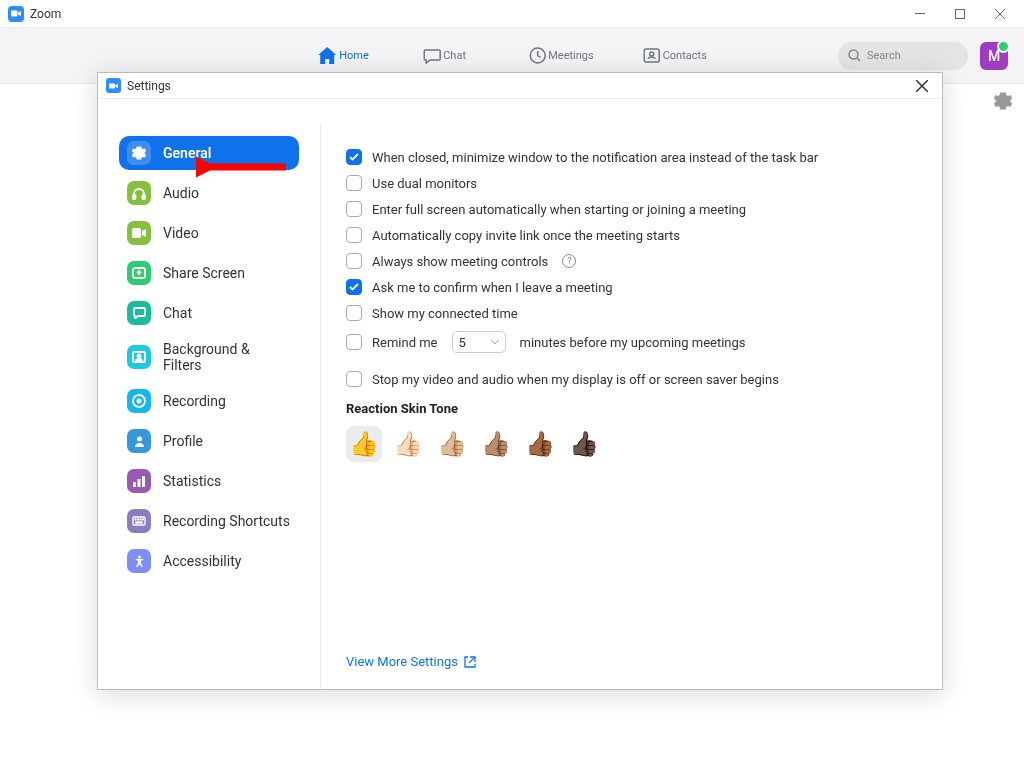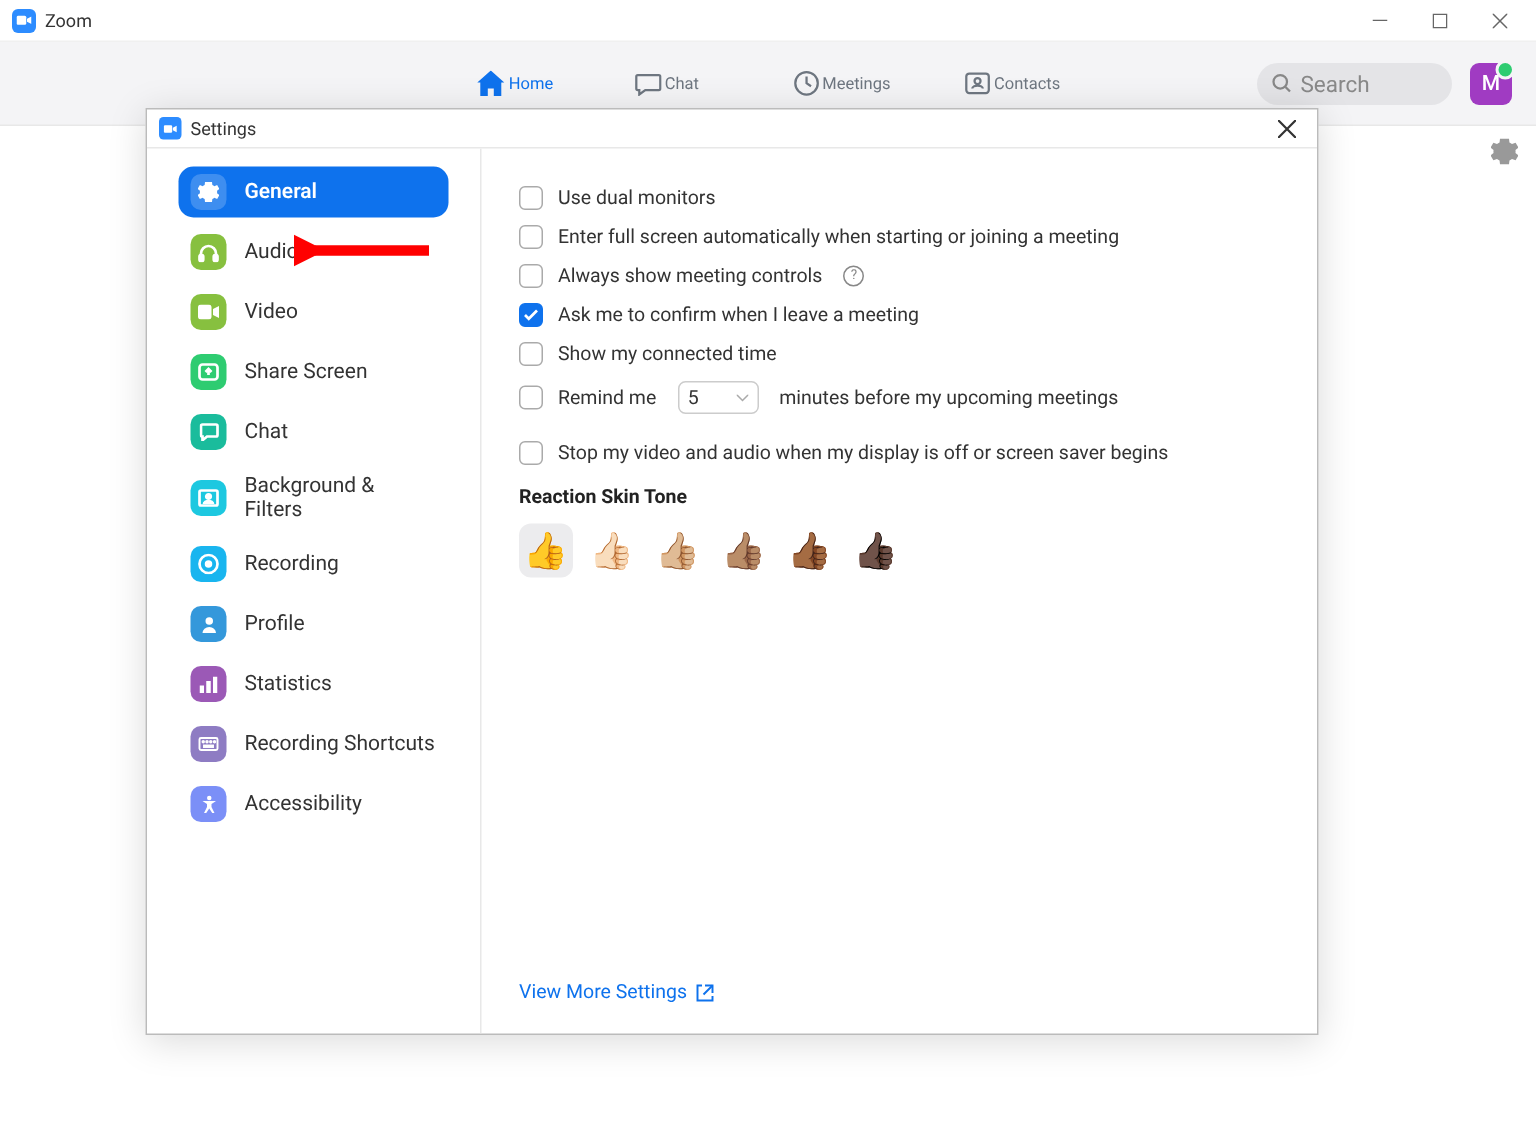--- a/index.html
+++ b/index.html
@@ -99,21 +99,21 @@
     .search-box {
       width: 130px;
       height: 28px;
       background: #e4e4e7;
       border-radius: 14px;
       display: flex;
       align-items: center;
       padding: 0 10px;
       gap: 6px;
       color: #888;
-      font-size: 15px;
+      font-size: 11px;
     }
     .avatar {
       width: 28px;
       height: 28px;
       background: #a03bc2;
       border-radius: 6px;
       color: #fff;
       display: flex;
       align-items: center;
       justify-content: center;
@@ -135,27 +135,28 @@
     .gear-btn {
       position: absolute;
       top: 92px;
       right: 12px;
       color: #888;
     }
     .settings-modal {
       position: absolute;
       top: 72px;
       left: 97px;
-      width: 782px;
+      width: 846px;
       height: 618px;
       background: #fff;
       border: 1px solid #bbb;
       box-shadow: 0 4px 24px rgba(0,0,0,0.15);
       display: flex;
       flex-direction: column;
+      gap: 25px;
     }
     .modal-header {
       height: 26px;
       display: flex;
       align-items: center;
       justify-content: space-between;
       padding: 0 8px;
       border-bottom: 1px solid #e8e8e8;
     }
     .modal-title-wrap {
@@ -536,26 +537,38 @@
               <circle cx="6.5" cy="2" r="1.5"></circle>
               <path d="M2 4 L11 4 L8 6 L8 8 L10 12 L8.5 12 L6.5 9 L4.5 12 L3 12 L5 8 L5 6 Z"></path>
             </svg>
           </div>
           <span>Accessibility</span>
         </div>
       </div>
     <div class="settings-content">
       <div class="checkbox-list" id="options">
           <div class="checkbox-row">
+            <div class="chk checked">
+              <svg width="10" height="8" viewBox="0 0 10 8">
+                <path d="M1 4 L3.5 6.5 L9 1" fill="none" stroke="white" stroke-width="1.8"></path>
+              </svg>
+            </div>
+            <span>When closed, minimize window to the notification area instead of the task bar</span>
+          </div>
+          <div class="checkbox-row">
             <div class="chk "></div>
             <span>Use dual monitors</span>
           </div>
           <div class="checkbox-row">
             <div class="chk "></div>
             <span>Enter full screen automatically when starting or joining a meeting</span>
+          </div>
+          <div class="checkbox-row">
+            <div class="chk "></div>
+            <span>Automatically copy invite link once the meeting starts</span>
           </div>
           <div class="checkbox-row">
             <div class="chk "></div>
             <span>Always show meeting controls</span>
             <span class="help-icon">?</span>
           </div>
           <div class="checkbox-row">
             <div class="chk checked">
               <svg width="10" height="8" viewBox="0 0 10 8">
                 <path d="M1 4 L3.5 6.5 L9 1" fill="none" stroke="white" stroke-width="1.8"></path>

